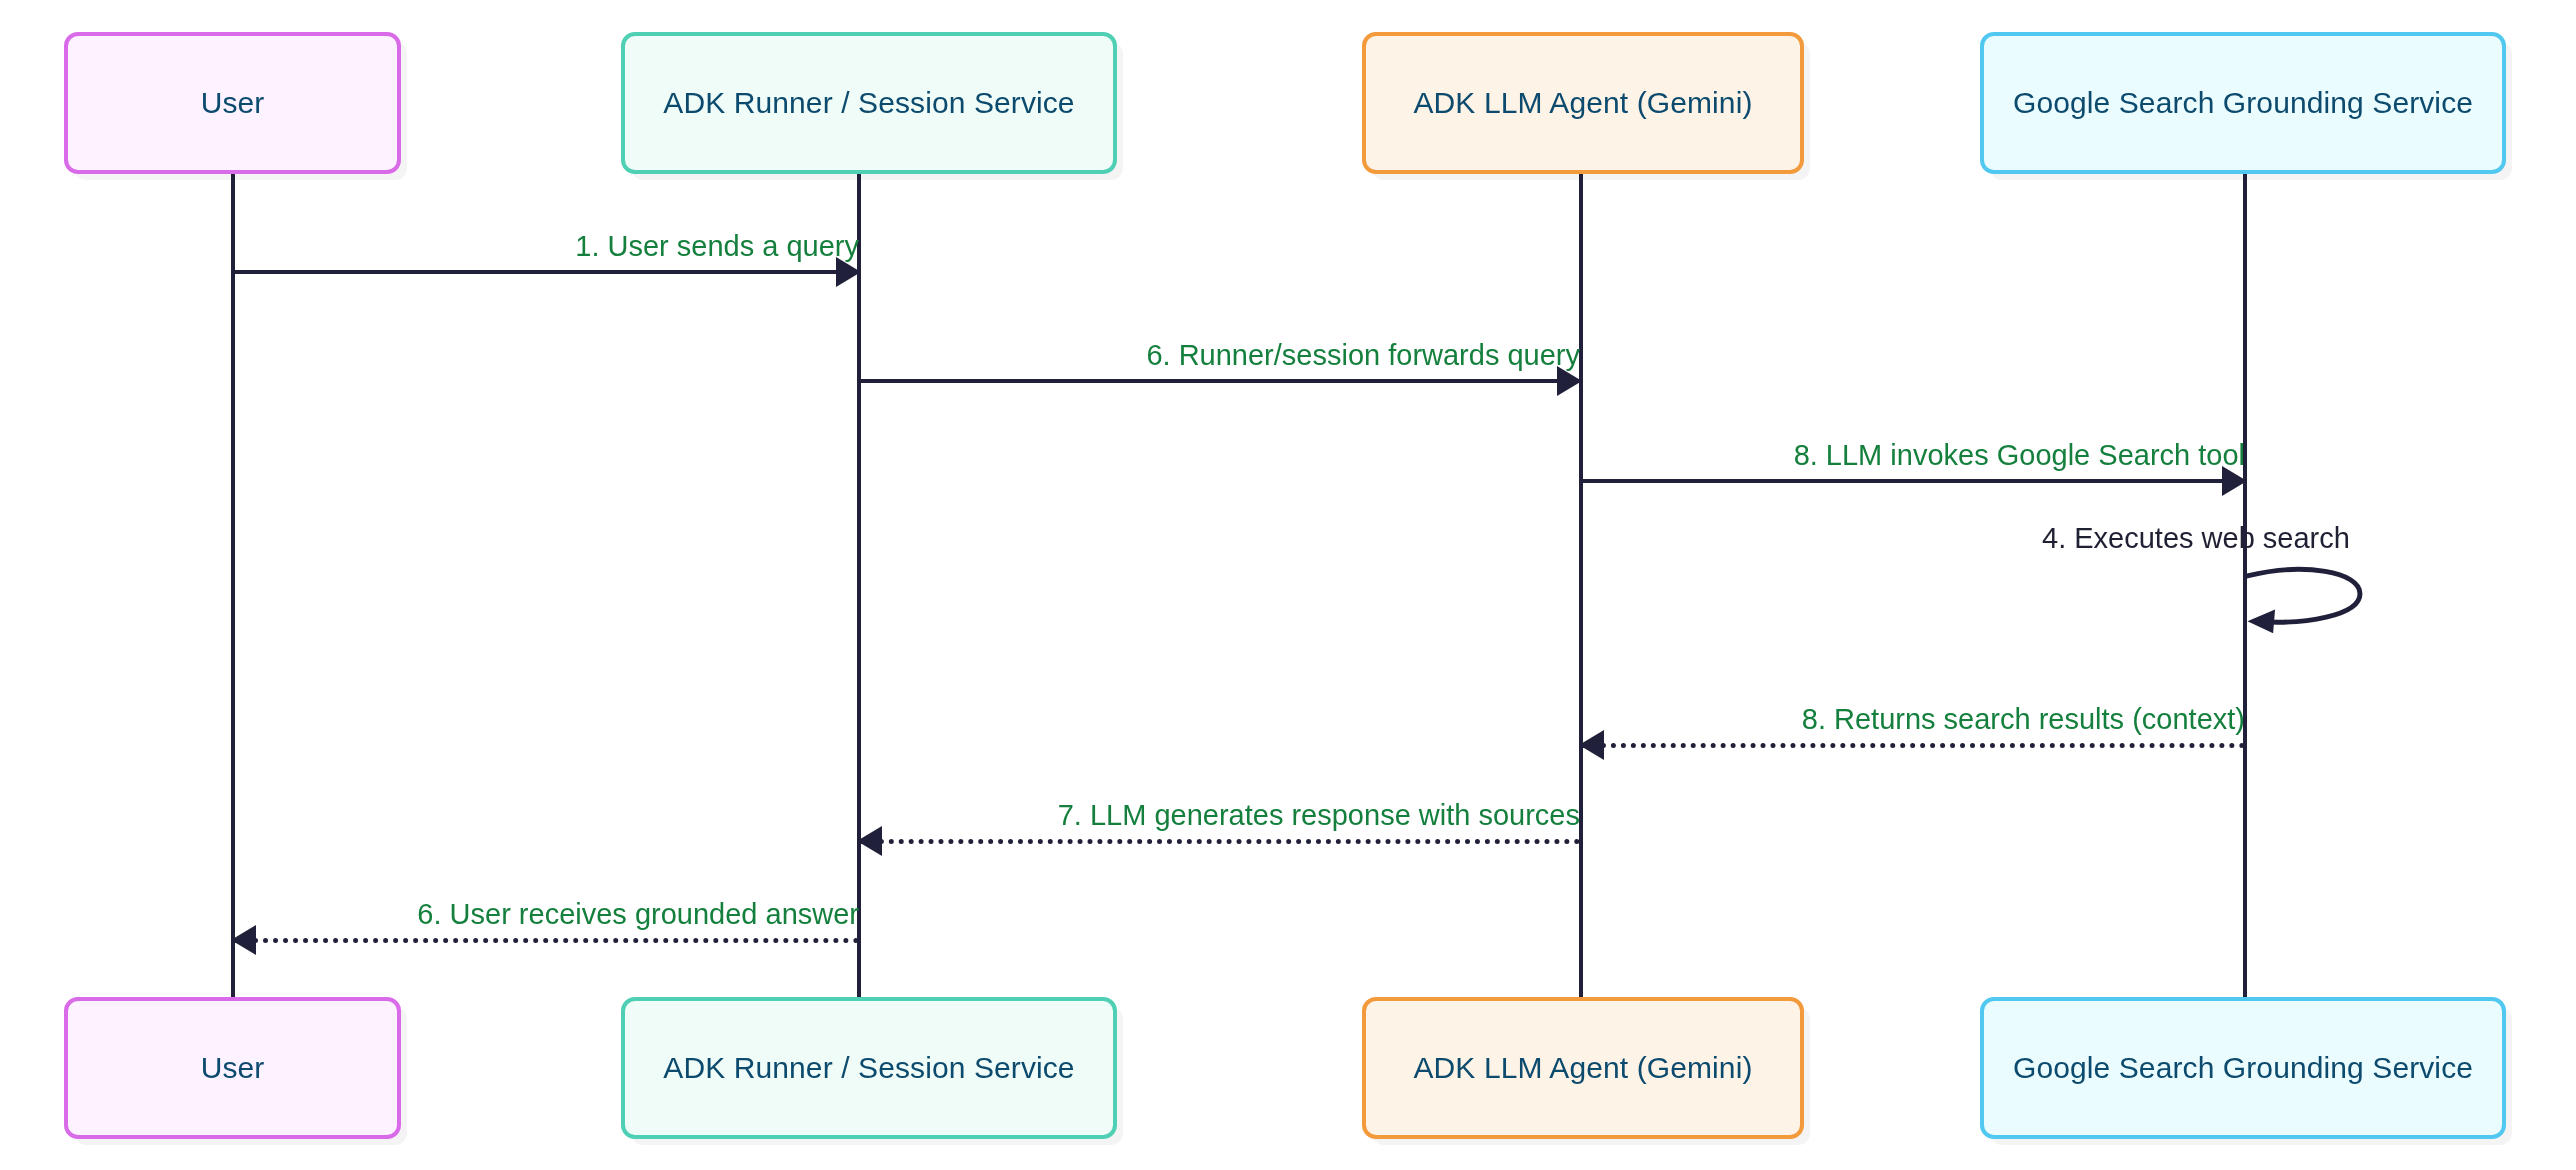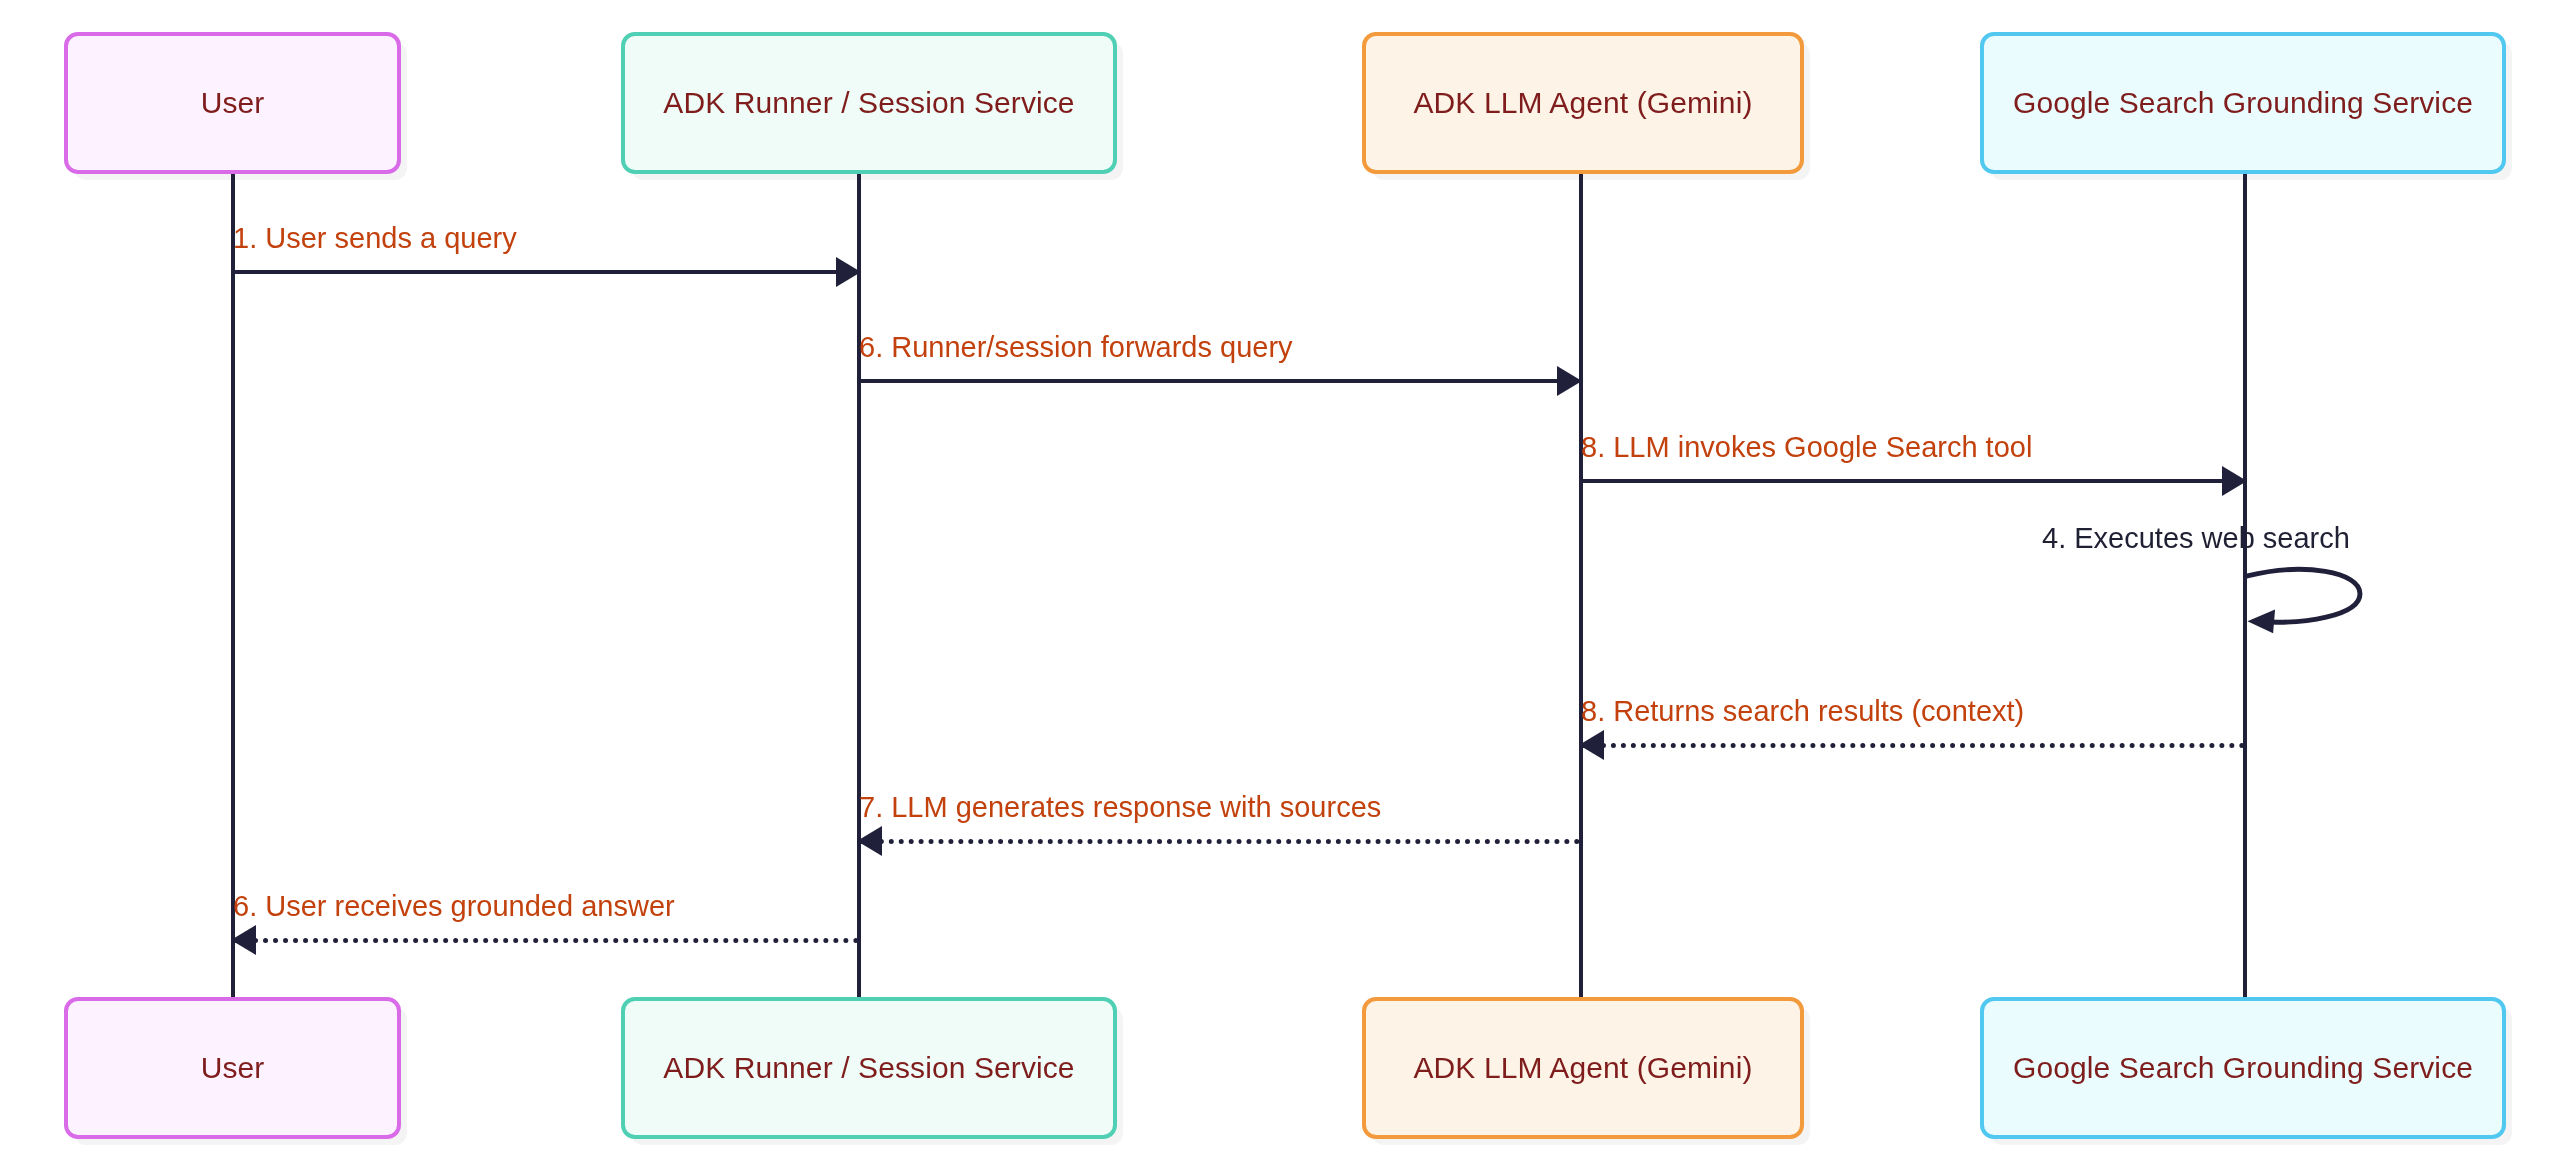--- a/index.html
+++ b/index.html
@@ -24,21 +24,21 @@
     box-sizing: border-box;
     border-width: 4px;
     border-style: solid;
     border-radius: 14px;
     display: flex;
     align-items: center;
     justify-content: center;
     text-align: center;
     font-size: 30px;
     line-height: 1.2;
-    color: #7f1d1d;
+    color: #0c4a6e;
     letter-spacing: 0.1px;
     box-shadow: 8px 8px 0 -2px rgba(0,0,0,0.045);
     z-index: 3;
     white-space: nowrap;
   }
   .actor-label {
     pointer-events: none;
   }
 
   
@@ -64,25 +64,25 @@
     border-top-color: #20203b;
     border-top-style: solid;
     width: 100%;
   }
   .msg-line.dotted {
     border-top-style: dotted;
     border-top-width: 5px;
   }
   .msg-label {
     position: absolute;
-    bottom: 14px;
+    bottom: 6px;
     width: 100%;
-    text-align: left;
+    text-align: right;
     font-size: 29px;
-    color: #c2410c;
+    color: #15803d;
     white-space: nowrap;
     line-height: 1.2;
   }
   .arrow-head {
     position: absolute;
     top: -13px;
     width: 0;
     height: 0;
     border-top: 15px solid transparent;
     border-bottom: 15px solid transparent;

